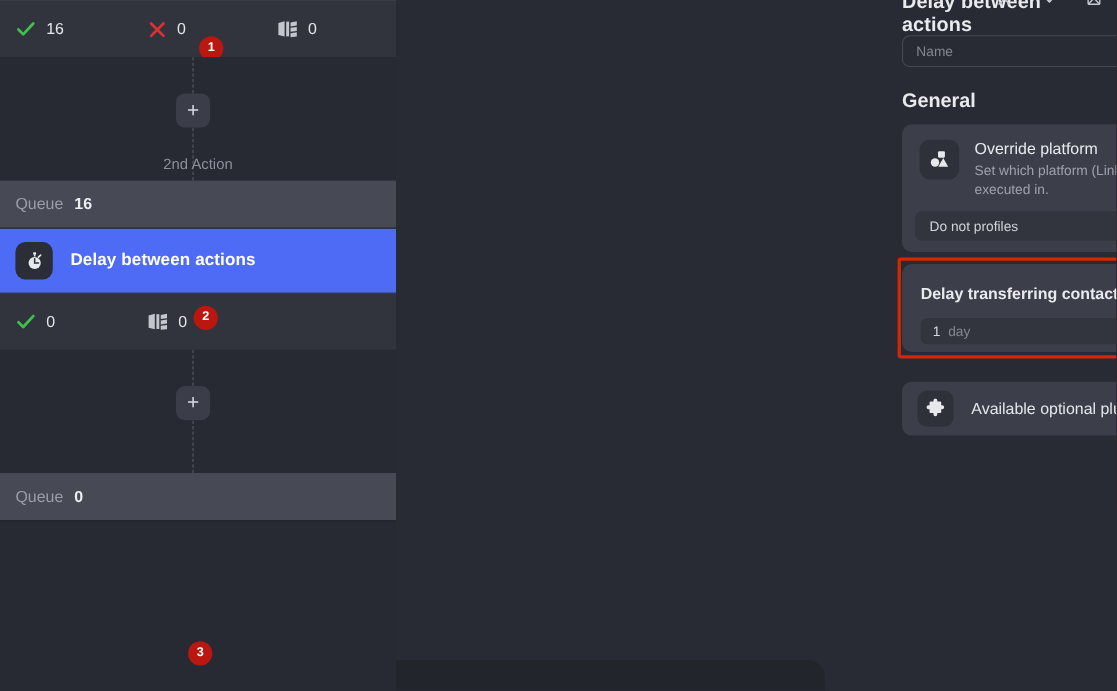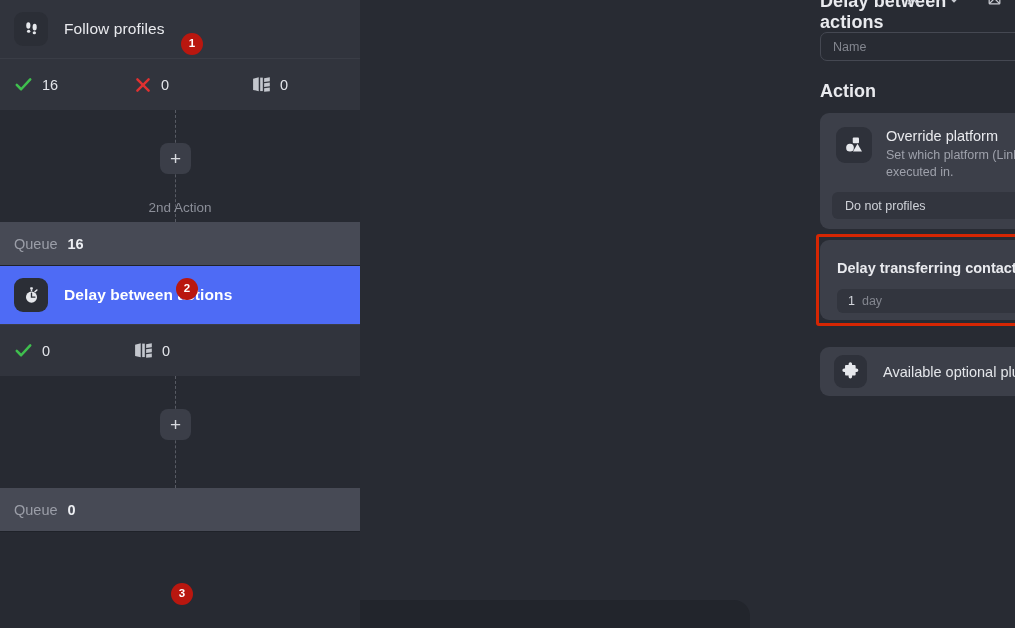--- a/index.html
+++ b/index.html
@@ -249,31 +249,20 @@
   }
   svg { display: block; }
 </style>
 </head>
 <body>
 
 <div class="app">
 
   <div class="sidebar">
 
-    <div class="node-head">
-      <span class="node-icon">
-        <svg width="19" height="19" viewBox="0 0 24 24" fill="#e6e8ec">
-          <ellipse cx="8" cy="7" rx="2.6" ry="4.2"></ellipse>
-          <ellipse cx="8.4" cy="14.2" rx="2.1" ry="1.9"></ellipse>
-          <ellipse cx="16" cy="9" rx="2.6" ry="4.2"></ellipse>
-          <ellipse cx="15.6" cy="16.2" rx="2.1" ry="1.9"></ellipse>
-        </svg>
-      </span>
-      <span class="node-title">Follow profiles</span>
-    </div>
     <div class="badge badge-1">1</div>
 
     <div class="stats">
       <div class="stat s1">
         <span>
           <svg width="19" height="19" viewBox="0 0 24 24" fill="none" stroke="#3fbf4e" stroke-width="3.2" stroke-linecap="round" stroke-linejoin="round">
             <polyline points="3.5,12.5 9,18 20.5,5.5"></polyline>
           </svg>
         </span>
         <span class="val">16</span>
@@ -384,21 +373,21 @@
         <svg width="15" height="15" viewBox="0 0 24 24" fill="none" stroke="#c8cad1" stroke-width="2">
           <rect x="3.5" y="3.5" width="17" height="17" rx="1.5"></rect>
           <line x1="3.5" y1="3.5" x2="20.5" y2="20.5"></line>
           <line x1="20.5" y1="3.5" x2="3.5" y2="20.5"></line>
         </svg>
       </span>
     </div>
 
     <input class="name-input" type="text" placeholder="Name" style="">
 
-    <div class="section-title">Action</div>
+    <div class="section-title">General</div>
 
     <div class="card card-override">
       <div class="ov-row">
         <span class="ov-icon">
           <svg width="20" height="20" viewBox="0 0 24 24" fill="#e6e8ec">
             <rect x="10.5" y="3" width="7.5" height="7" rx="1.2"></rect>
             <circle cx="7.2" cy="15.2" r="4.6"></circle>
             <path d="M16.2 10.4 L21.6 19.8 L10.8 19.8 Z"></path>
           </svg>
         </span>

